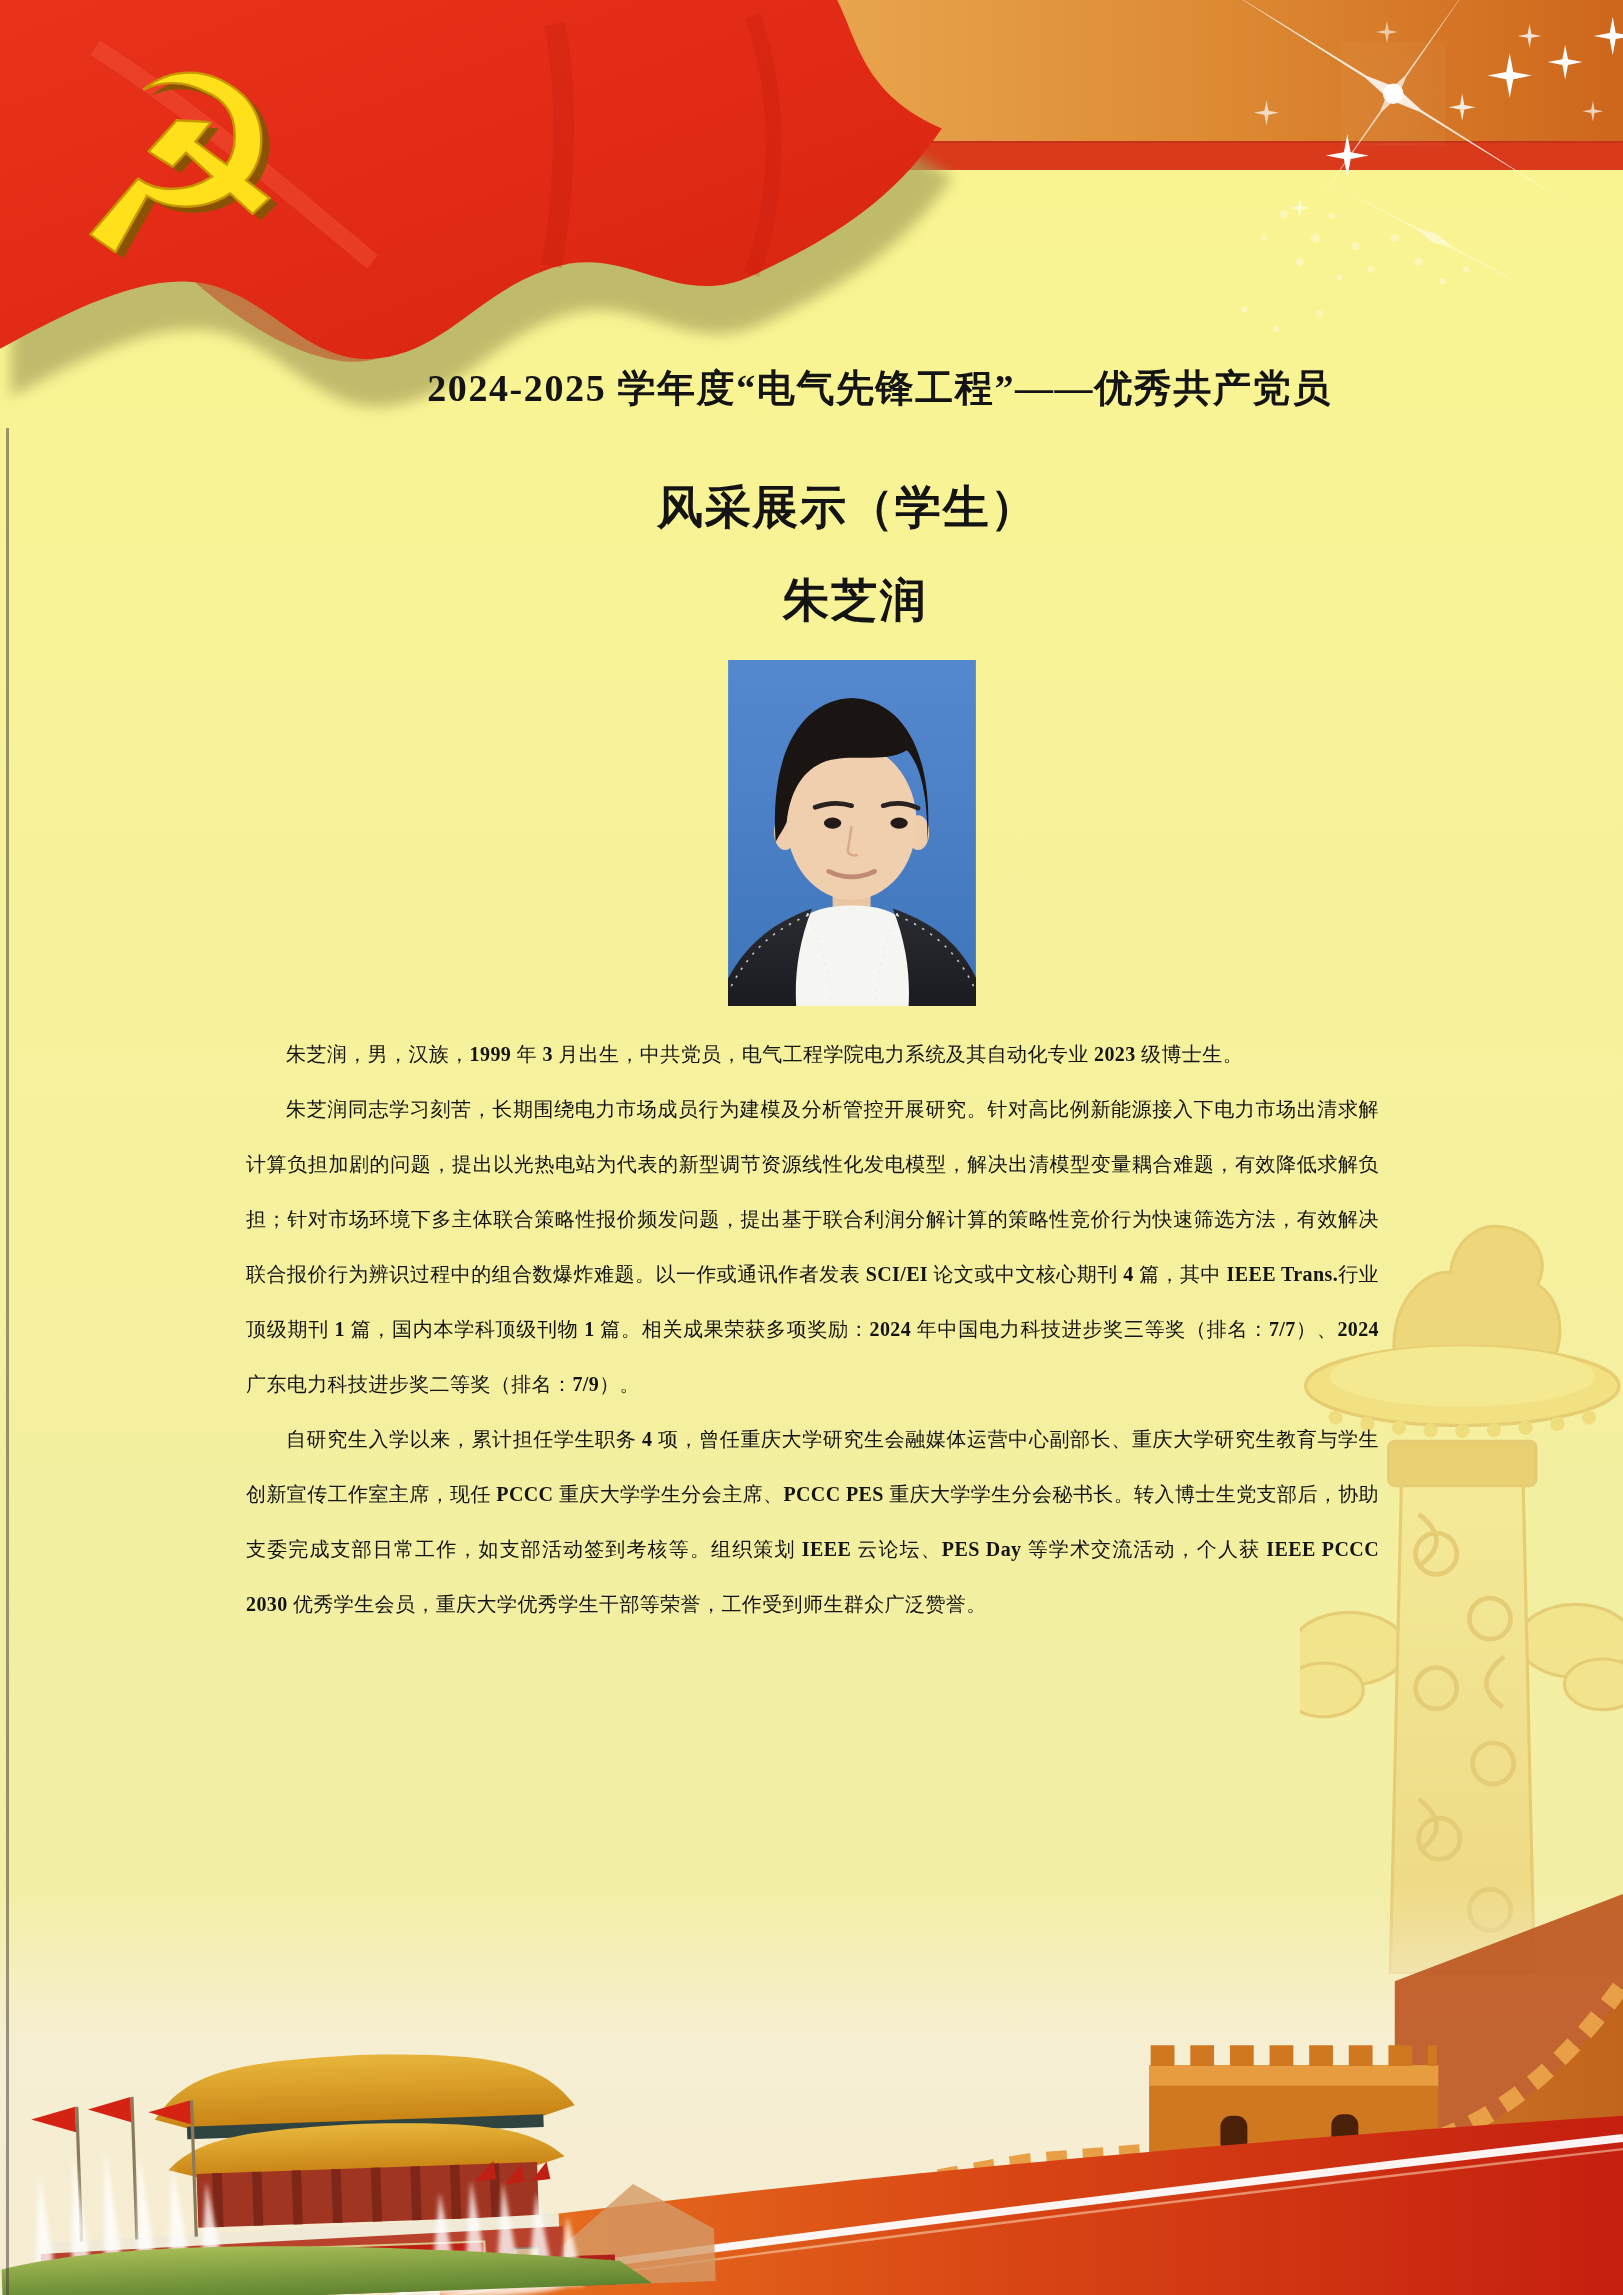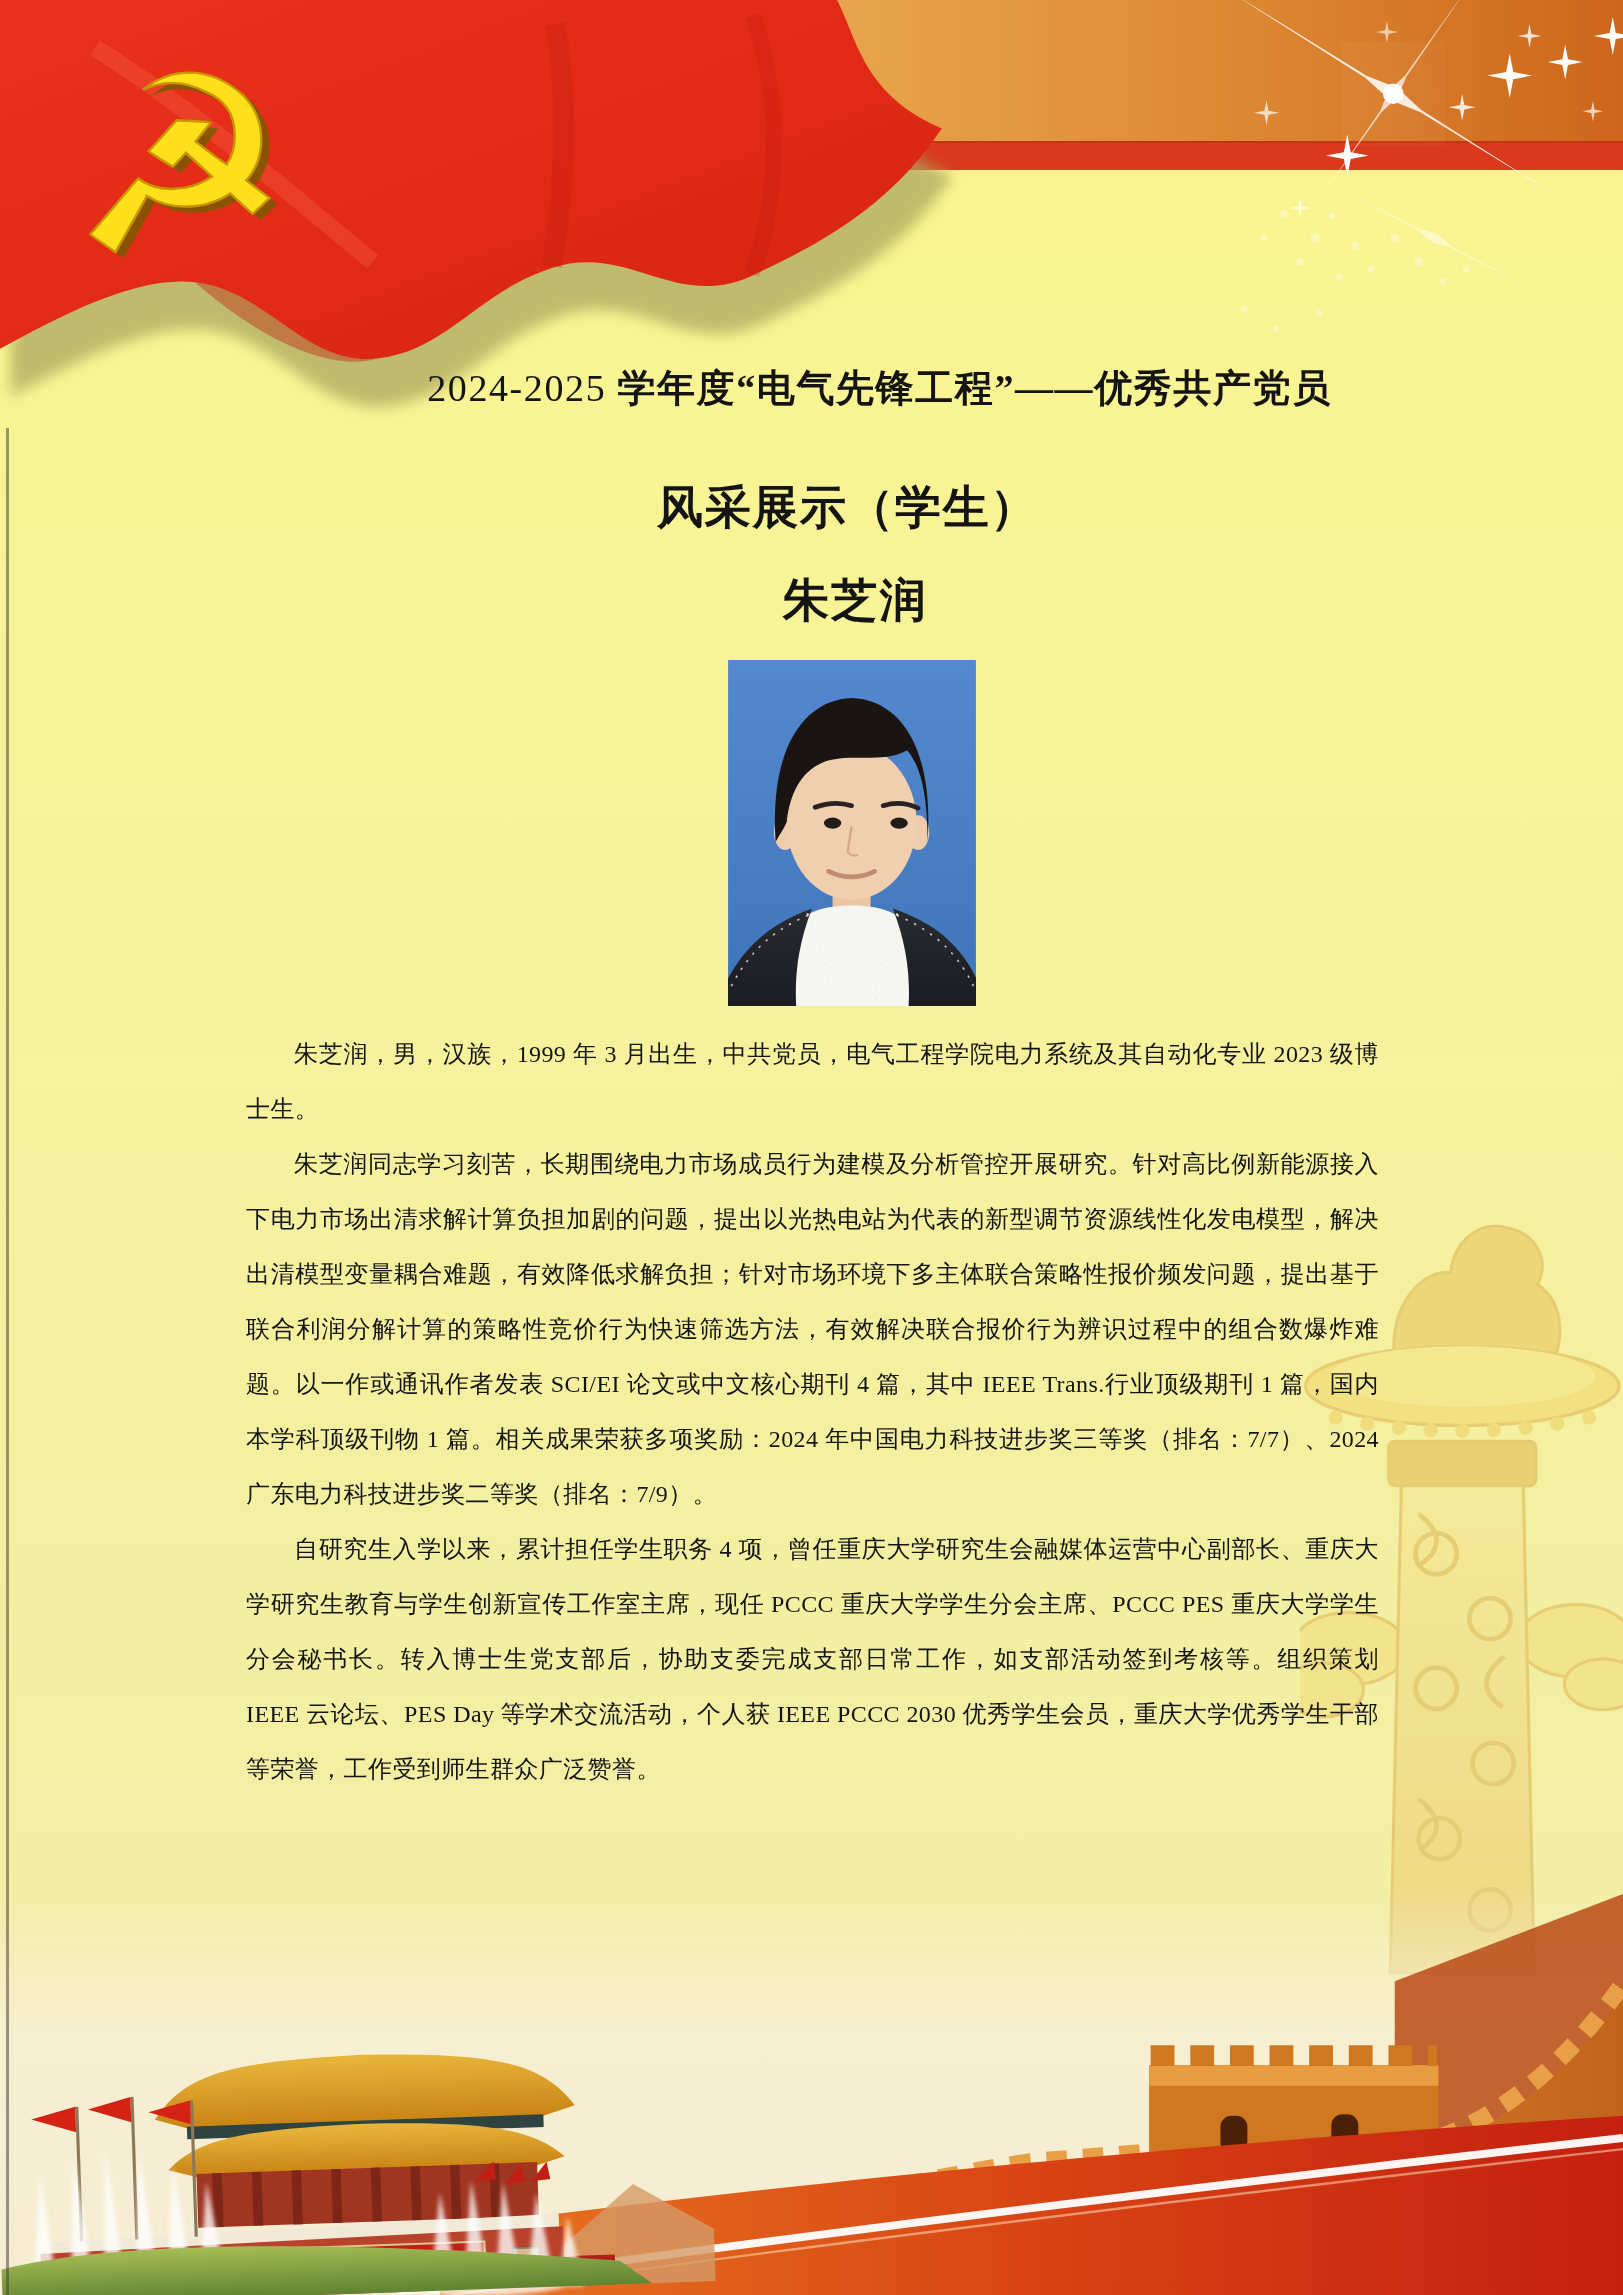--- a/index.html
+++ b/index.html
@@ -20,24 +20,24 @@
   .leftline{left:6.3px;top:428px;width:2.4px;height:1867px;background:#4a453a;opacity:.55;z-index:6;}
   
   .title1{left:68px;top:363px;width:1623px;text-align:center;font-size:38px;font-weight:bold;
           letter-spacing:1.6px;z-index:10;}
   .title2{left:36px;top:477px;width:1623px;text-align:center;font-size:46px;font-weight:bold;
           letter-spacing:1.6px;z-index:10;}
   .pname{left:44px;top:570px;width:1623px;text-align:center;font-size:46px;font-weight:bold;
          letter-spacing:2.4px;z-index:10;}
   .photo{left:728px;top:660px;width:248px;height:346px;z-index:10;overflow:hidden;}
   .photo svg{display:block;}
-  .bodytext{left:246px;top:1027px;width:1133px;z-index:10;font-size:24px;line-height:55px;
+  .bodytext{left:246px;top:1027px;width:1133px;z-index:10;font-size:20px;line-height:55px;
             text-align:justify;letter-spacing:0.4px;}
   .bodytext p{margin:0;text-indent:2em;}
-  .lat{font-weight:normal;}
+  .lat{font-weight:bold;}
 </style>
 </head>
 <body>
 
 <div class="page">
 
   <div class="abs band"></div>
   <div class="abs stripe"></div>
 
   <svg class="abs sparkles" viewBox="0 0 568 470">

